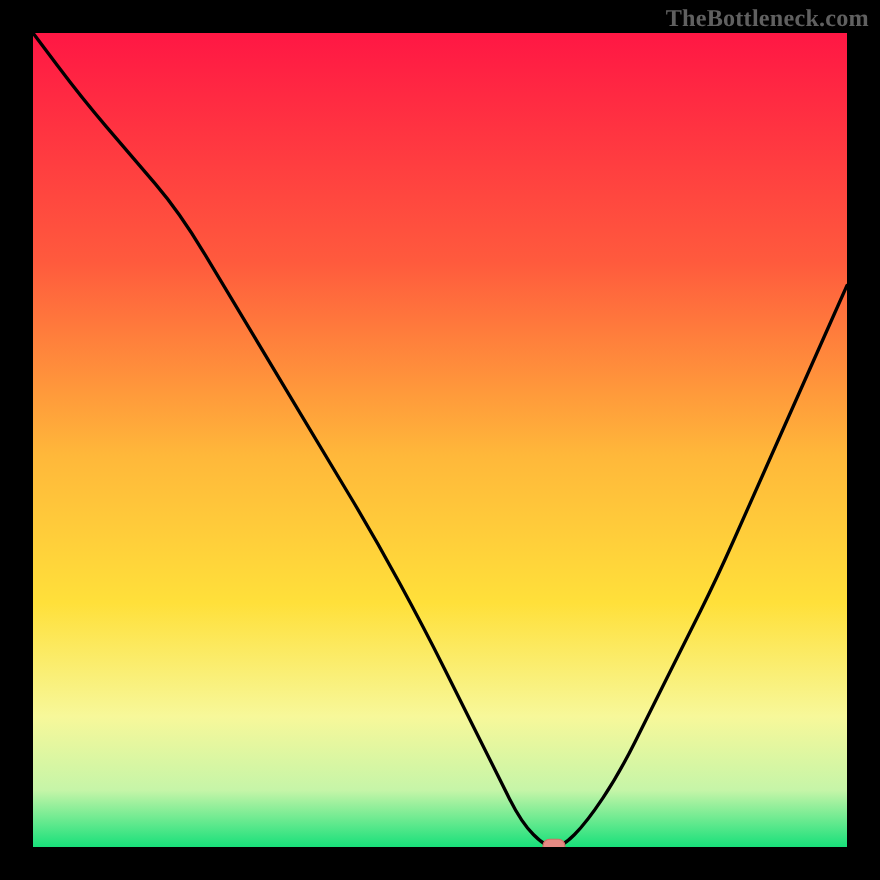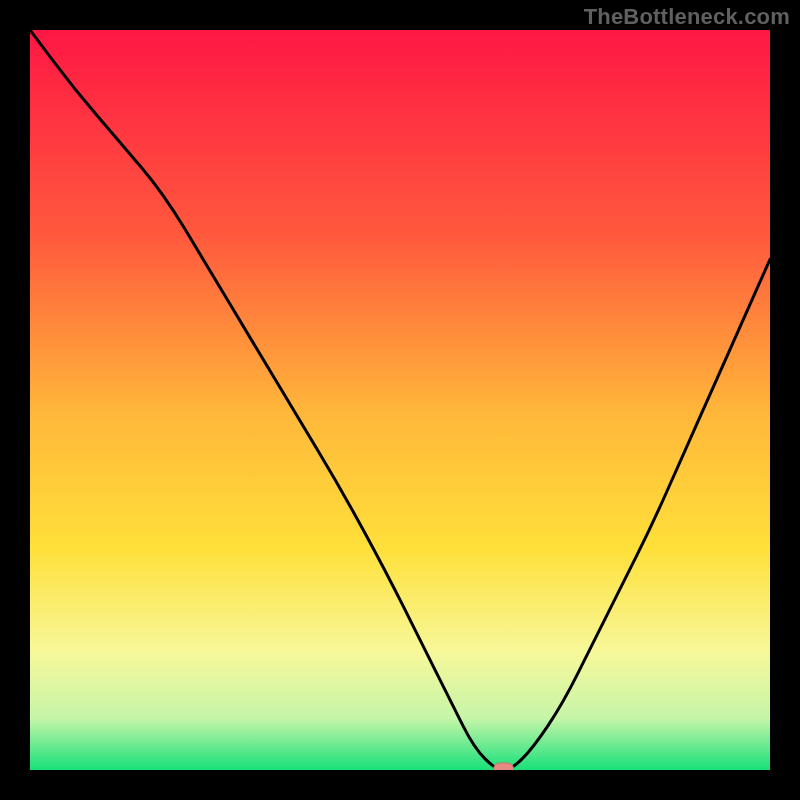--- a/index.html
+++ b/index.html
@@ -9,20 +9,21 @@
     height: 800px;
     background: #000;
     overflow: hidden;
     font-family: Arial, Helvetica, sans-serif;
   }
   .frame {
     position: relative;
     width: 800px;
     height: 800px;
     background: #000;
+    font-family: Liberation Serif, serif;
   }
   .watermark {
     position: absolute;
     top: 4px;
     right: 10px;
     color: #606060;
     font-size: 22px;
     font-weight: 600;
     letter-spacing: 0.2px;
     z-index: 5;

